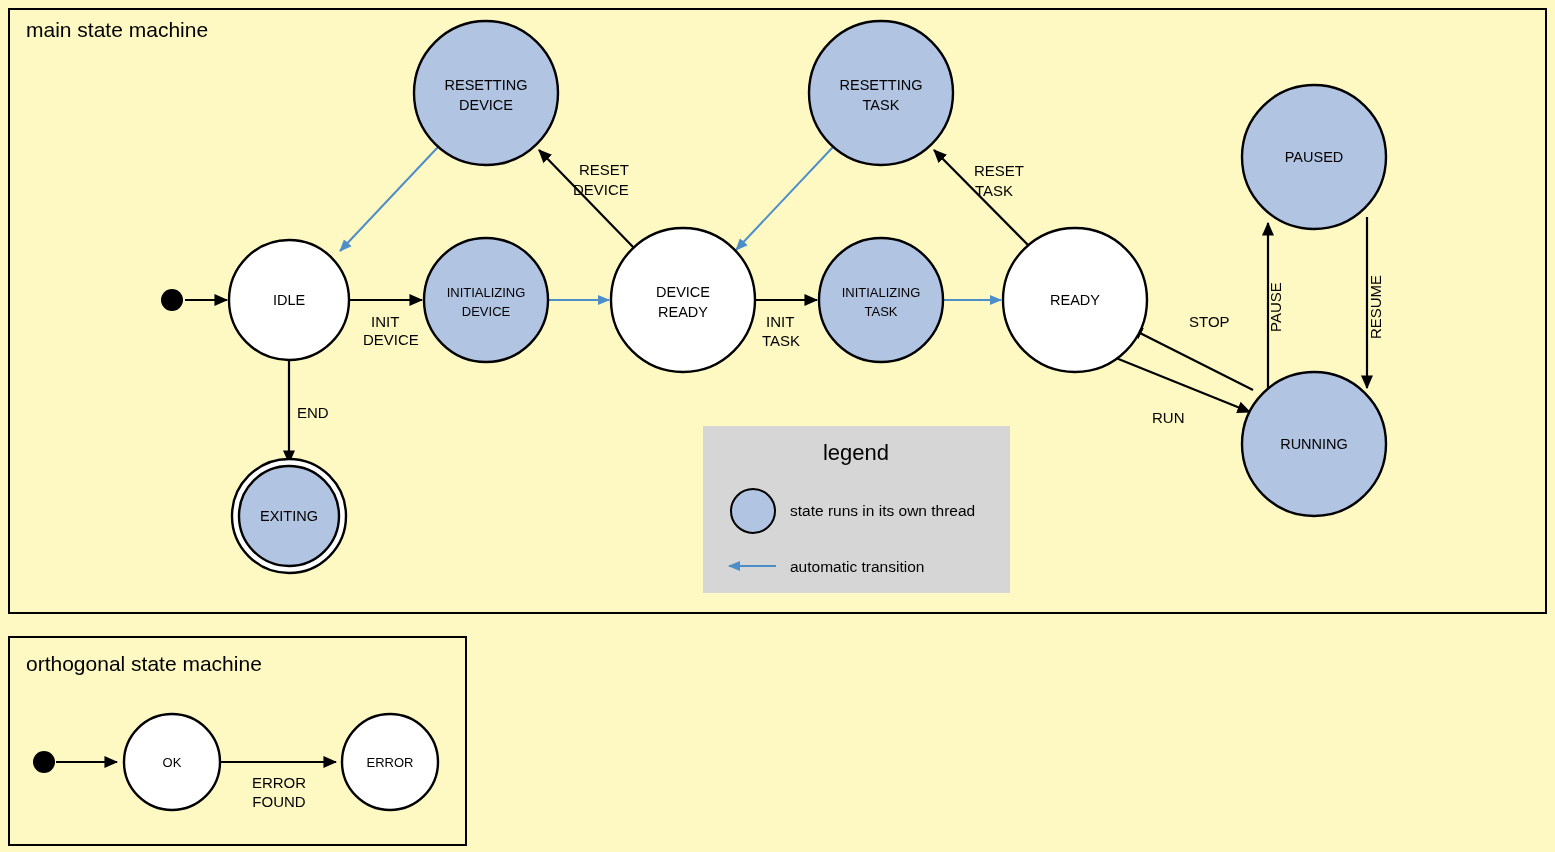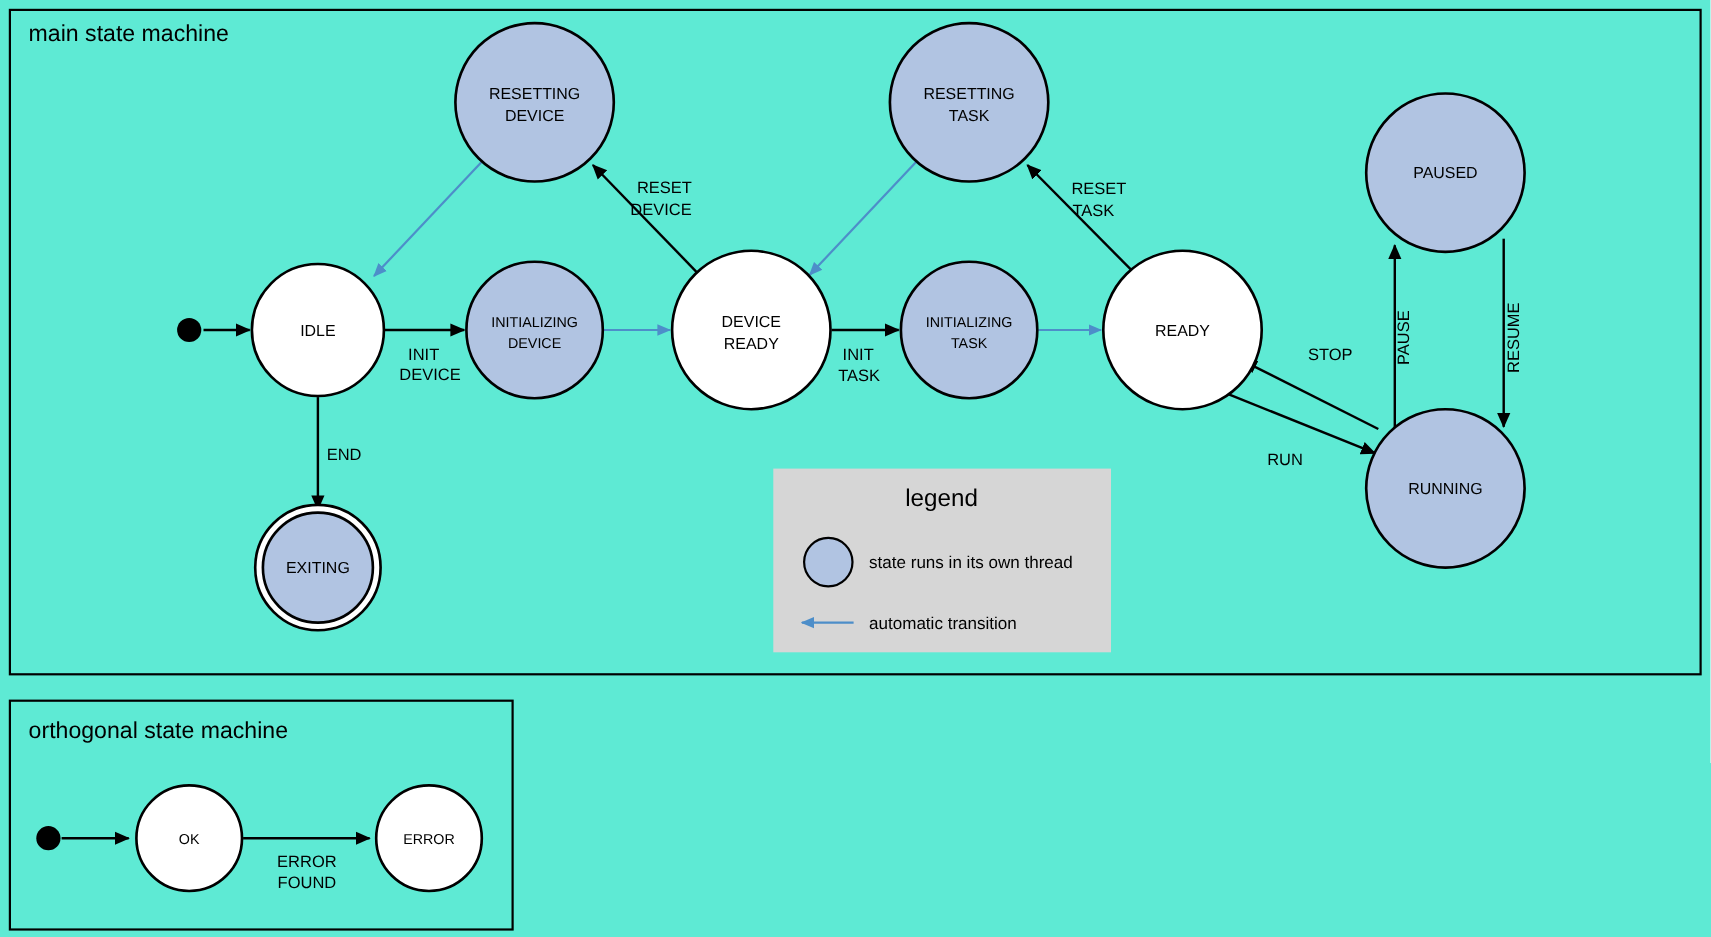--- a/index.html
+++ b/index.html
@@ -9,21 +9,21 @@
     background: #ffffff;
   }
   body {
     font-family: "Liberation Sans", sans-serif;
     color: #000000;
   }
   #canvas {
     position: relative;
     width: 1555px;
     height: 852px;
-    background: #5eead4;
+    background: #fef9c3;
     overflow: hidden;
   }
   svg.diagram {
     position: absolute;
     left: 0;
     top: 0;
     width: 1555px;
     height: 852px;
   }
   .frame-rect {

